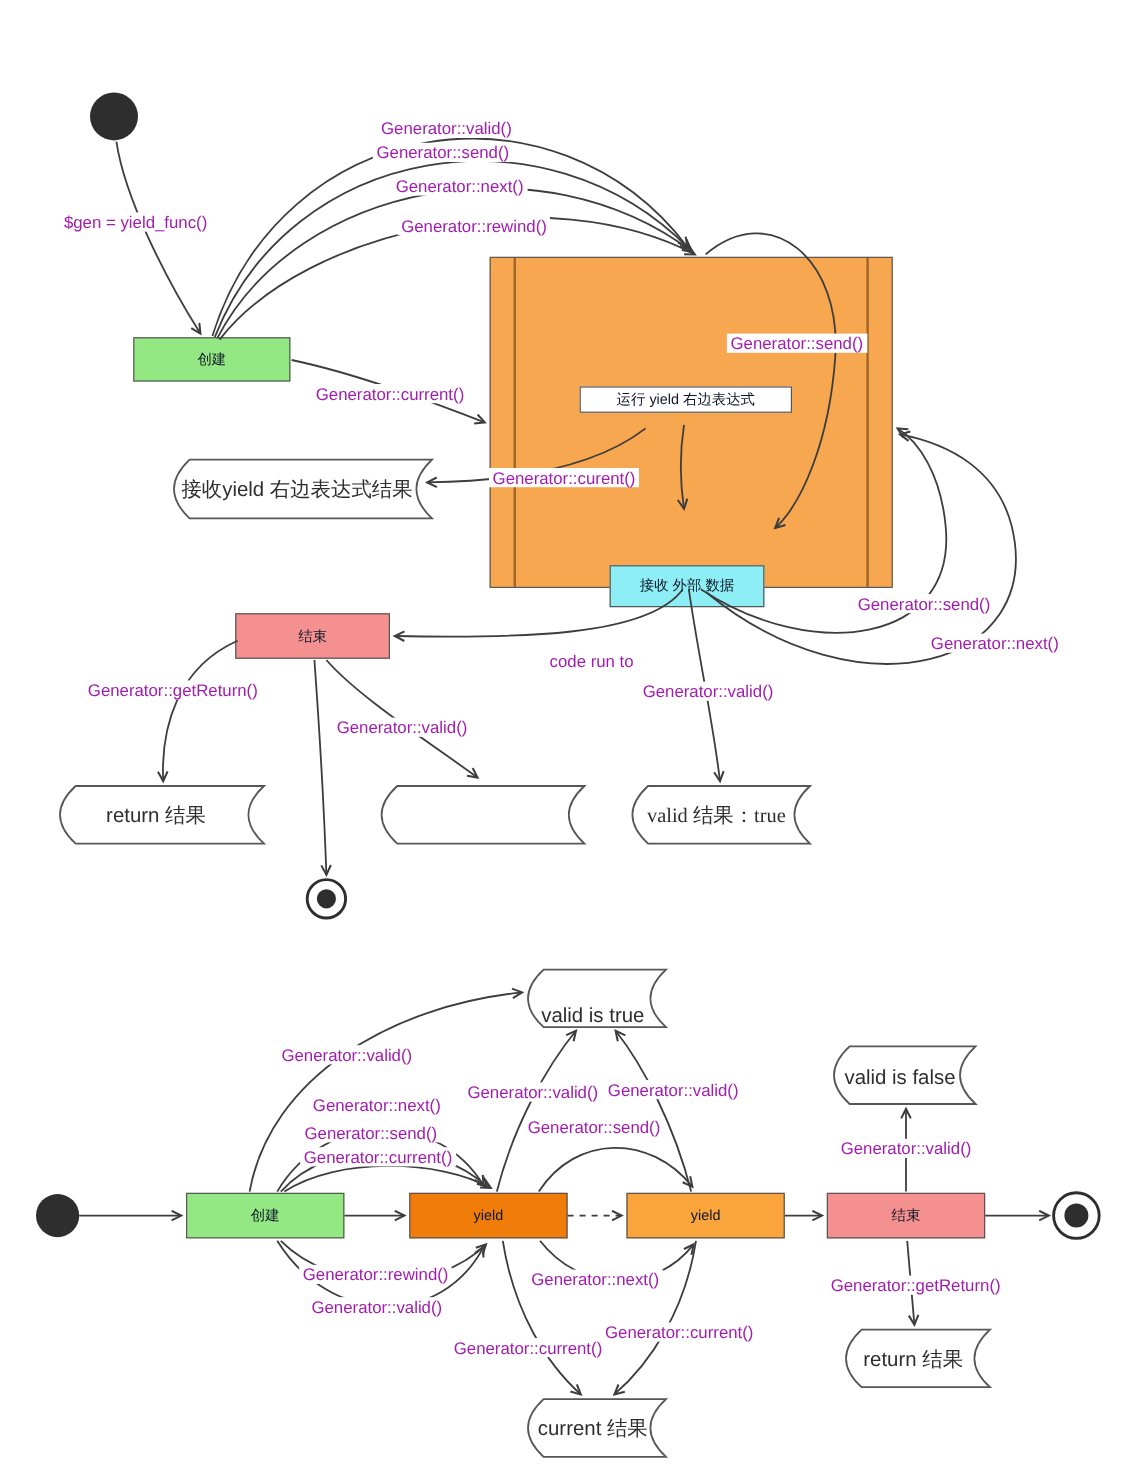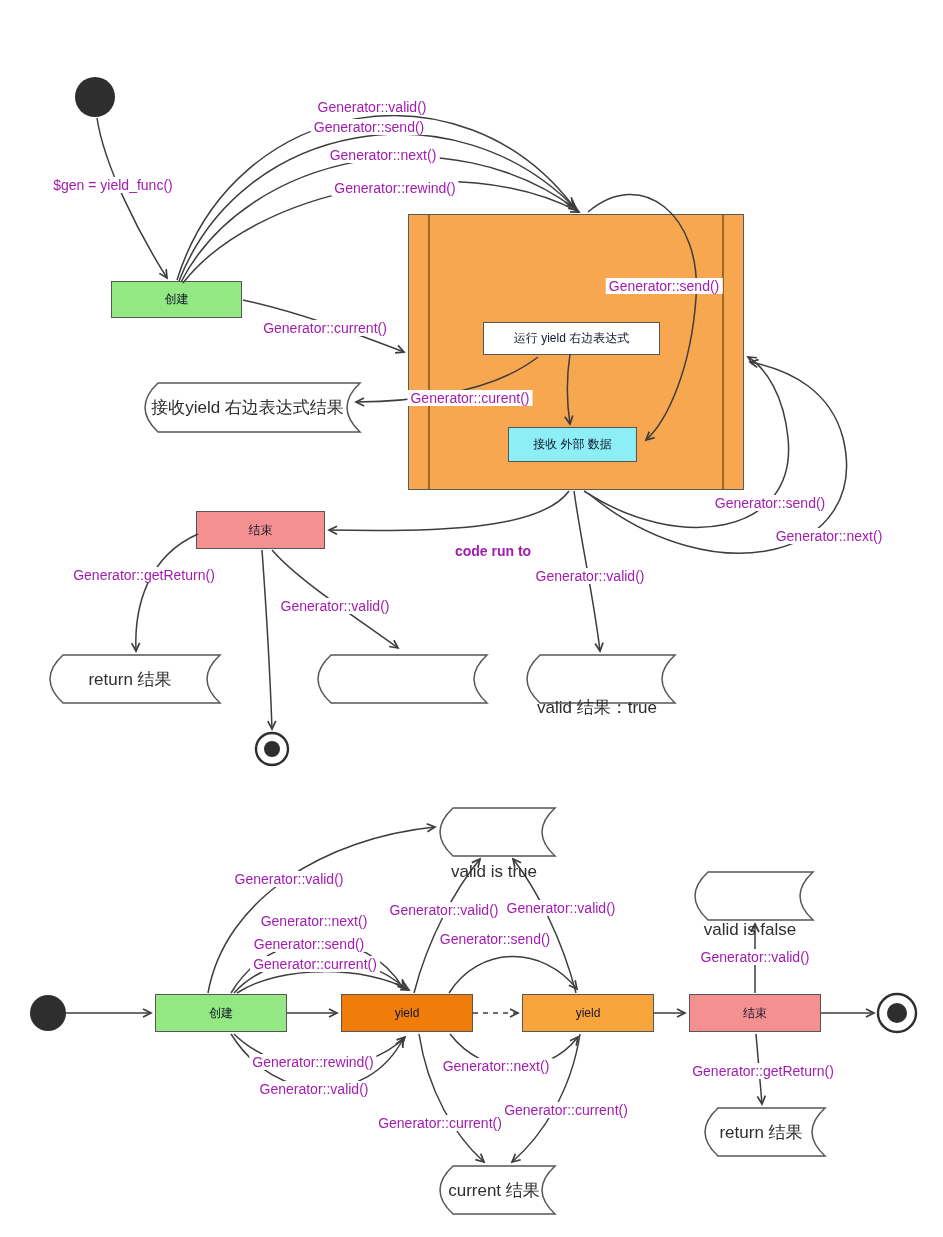--- a/index.html
+++ b/index.html
@@ -6,21 +6,21 @@
   html,body { background:#ffffff; }
   body { font-family:"Liberation Sans", sans-serif; color:#2e2e2e; }
   .canvas { position:relative; width:943px; height:1237px; background:#fff; overflow:hidden; }
 
   .state {
     position:absolute; display:flex; align-items:center; justify-content:center;
     border:1.6px solid #565656; font-size:12px; color:#0f172a; z-index:1;
     white-space:nowrap;
   }
   .green  { background:var(--green,#94e883); }
-  .cyan   { background:var(--cyan,#8deef5); }
+  .cyan   { background:var(--cyan,#8deef5);margin-top:44px; }
   .pink   { background:var(--pink,#f49090); }
   .whitebox { background:#ffffff; }
   .orange-dark { background:var(--orange-dark,#f07d0a); }
   .orange-mid  { background:var(--orange-mid,#faa43c); }
 
   .composite { position:absolute; background:var(--orange-light,#f7a750); border:1.6px solid #5a5a5a; z-index:0; }
   .vline { position:absolute; top:0; bottom:0; width:2px; background:rgba(85,50,5,.55); }
   .composite-title { position:absolute; text-align:center; font-size:13.5px; color:#2e2e2e; z-index:1; }
 
   svg.layer { position:absolute; left:0; top:0; z-index:2; }
@@ -46,21 +46,21 @@
 
 <div class="canvas">
 
   <div class="composite" style="left:408px; top:214px; width:336px; height:276px;">
     <div class="vline" style="left:19px;"></div>
     <div class="vline" style="right:19px;"></div>
   </div>
 
   <div class="state green" style="left:111px; top:281px; width:131px; height:37px;">创建</div>
 
-  <div class="state whitebox" style="left:483px; top:322px; width:177px; height:33px;">运行 yield 右边表达式</div>
+  <div class="state whitebox" style="left:483px; top:322px; width:177px; height:22px;">运行 yield 右边表达式</div>
 
   <div class="state cyan" style="left:508px; top:427px; width:129px; height:35px;">接收 外部 数据</div>
 
   <div class="state pink" style="left:196px; top:511px; width:129px; height:38px;">结束</div>
 
   <div class="state green" style="left:155px; top:994px; width:132px; height:38px;">创建</div>
   <div class="state orange-dark" style="left:341px; top:994px; width:132px; height:38px;">yield</div>
   <div class="state orange-mid" style="left:522px; top:994px; width:132px; height:38px;">yield</div>
   <div class="state pink" style="left:689px; top:994px; width:132px; height:38px;">结束</div>
 
@@ -125,35 +125,35 @@
       <path class="edge" marker-end="url(#arrow)" d="M 450,1034 C 484,1078 546,1078 578,1037"></path>
       <path class="edge" marker-end="url(#arrow)" d="M 419,1034 C 428,1092 455,1136 484,1162"></path>
       <path class="edge" marker-end="url(#arrow)" d="M 580,1034 C 571,1092 542,1136 512,1162"></path>
       <path class="edge" marker-end="url(#arrow)" d="M 755,993 L 755,924"></path>
       <path class="edge" marker-end="url(#arrow)" d="M 756,1034 L 762,1104"></path>
     </g>
   </svg>
 
   <div class="slabel" style="left:145px; top:383px; width:205px; height:49px;">接收yield 右边表达式结果</div>
   <div class="slabel" style="left:50px; top:655px; width:160px; height:48px;">return 结果</div>
-  <div class="slabel" style="left:527px; top:683px; width:140px; height:48px;">valid 结果：true</div>
-  <div class="slabel" style="left:440px; top:848px; width:108px; height:48px;">valid is true</div>
-  <div class="slabel" style="left:695px; top:872px; width:110px; height:52px;margin-top:32px;">valid is false</div>
+  <div class="slabel" style="left:527px; top:655px; width:140px; height:48px;font-family:Liberation Serif, serif;">valid 结果：true</div>
+  <div class="slabel" style="left:440px; top:823px; width:108px; height:48px;">valid is true</div>
+  <div class="slabel" style="left:695px; top:872px; width:110px; height:52px;">valid is false</div>
   <div class="slabel" style="left:440px; top:1166px; width:108px; height:48px;">current 结果</div>
   <div class="slabel" style="left:705px; top:1108px; width:112px; height:48px;">return 结果</div>
 
   <div class="elabel" style="left:113px; top:185px;">$gen = yield_func()</div>
   <div class="elabel" style="left:372px; top:107px;">Generator::valid()</div>
   <div class="elabel" style="left:369px; top:127px;">Generator::send()</div>
   <div class="elabel" style="left:383px; top:155px;">Generator::next()</div>
   <div class="elabel" style="left:395px; top:188px;">Generator::rewind()</div>
   <div class="elabel" style="left:325px; top:328px;">Generator::current()</div>
   <div class="elabel" style="left:664px; top:286px;">Generator::send()</div>
   <div class="elabel" style="left:470px; top:398px;">Generator::curent()</div>
-  <div class="elabel" style="left:493px; top:551px;font-weight:bold;">code run to</div>
+  <div class="elabel" style="left:493px; top:551px;">code run to</div>
   <div class="elabel" style="left:144px; top:575px;">Generator::getReturn()</div>
   <div class="elabel" style="left:335px; top:606px;">Generator::valid()</div>
   <div class="elabel" style="left:590px; top:576px;">Generator::valid()</div>
   <div class="elabel" style="left:770px; top:503px;">Generator::send()</div>
   <div class="elabel" style="left:829px; top:536px;">Generator::next()</div>
 
   <div class="elabel" style="left:289px; top:879px;">Generator::valid()</div>
   <div class="elabel" style="left:314px; top:921px;">Generator::next()</div>
   <div class="elabel" style="left:309px; top:944px;">Generator::send()</div>
   <div class="elabel" style="left:315px; top:964px;">Generator::current()</div>

